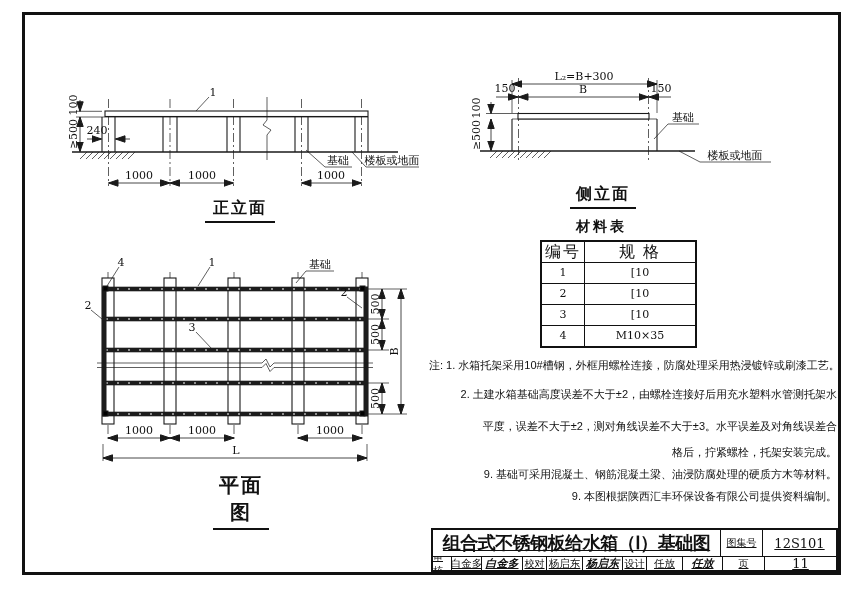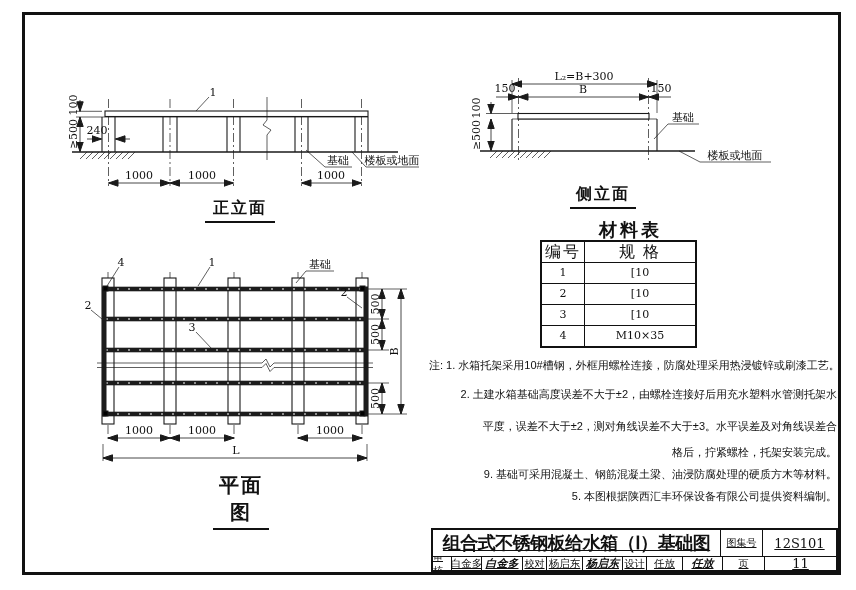--- a/index.html
+++ b/index.html
@@ -17,22 +17,22 @@
   .wrect{fill:#ffffff;stroke-width:1.1;}
   .beam{fill:#1c1c1c;stroke:none;}
   .bdash{stroke:#fff;stroke-width:1.2;stroke-dasharray:2 9;fill:none;}
   svg text{fill:#111;font-family:"DejaVu Serif",serif;font-size:11px;}
   svg text.cjk{font-family:"Liberation Sans",sans-serif;font-size:11px;}
   .dtitle{position:absolute;font-weight:bold;text-align:center;
           border-bottom:2px solid #111;padding-bottom:2px;letter-spacing:2px;}
   #t-front{left:205px;top:198px;width:70px;font-size:16px;}
   #t-side{left:570px;top:184px;width:66px;font-size:16px;}
   #t-plan{left:213px;top:472px;width:56px;font-size:20px;}
-  #mt-title{position:absolute;left:576px;top:218px;width:86px;text-align:right;
-            font-size:18px;font-weight:bold;letter-spacing:3px;}
+  #mt-title{position:absolute;left:576px;top:218px;width:86px;text-align:left;
+            font-size:14px;font-weight:bold;letter-spacing:3px;}
   .materials{position:absolute;left:540px;top:240px;width:157px;border:2px solid #111;
              box-sizing:border-box;background:#fff;}
   .mrow{display:grid;grid-template-columns:42px 1fr;border-top:1px solid #111;}
   .mrow:first-child{border-top:none;}
   .mcell{border-left:1px solid #111;text-align:center;height:20px;line-height:20px;
          font-size:11px;font-family:"DejaVu Serif",serif;}
   .mcell:first-child{border-left:none;}
   .mhead .mcell{font-family:Liberation Serif, serif;font-size:16px;letter-spacing:2px;}
   .notes{position:absolute;left:429px;top:358px;width:408px;font-size:11px;line-height:14px;}
   .notes .nl{white-space:nowrap;text-align:right;}
@@ -286,21 +286,21 @@
       <div class="mcell">M10×35</div>
     </div>
   </div>
 
   <div class="notes">
     <div class="nl n1">注: 1. 水箱托架采用10#槽钢，外框用螺栓连接，防腐处理采用热浸镀锌或刷漆工艺。</div>
     <div class="nl n2">2. 土建水箱基础高度误差不大于±2，由螺栓连接好后用充水塑料水管测托架水</div>
     <div class="nl n3">平度，误差不大于±2，测对角线误差不大于±3。水平误差及对角线误差合</div>
     <div class="nl n4">格后，拧紧螺栓，托架安装完成。</div>
     <div class="nl n5">9. 基础可采用混凝土、钢筋混凝土梁、油浸防腐处理的硬质方木等材料。</div>
-    <div class="nl n6">5. 本图根据陕西汇丰环保设备有限公司提供资料编制。</div>
+    <div class="nl n6">9. 本图根据陕西汇丰环保设备有限公司提供资料编制。</div>
   </div>
 
   <div class="tblock">
     <div class="tb-r1">
       <div class="tb-c tb-main">组合式不锈钢板给水箱（Ⅰ）基础图</div>
       <div class="tb-c tb-lab">图集号</div>
       <div class="tb-c tb-num">12S101</div>
     </div>
     <div class="tb-r2">
       <div class="tb-c tb-lab">审核</div>

